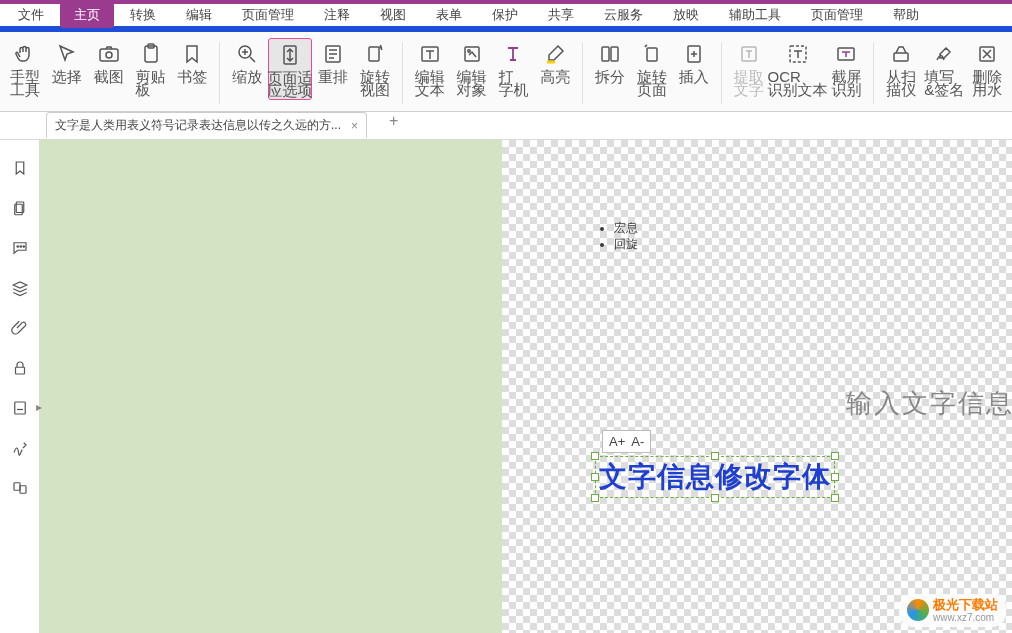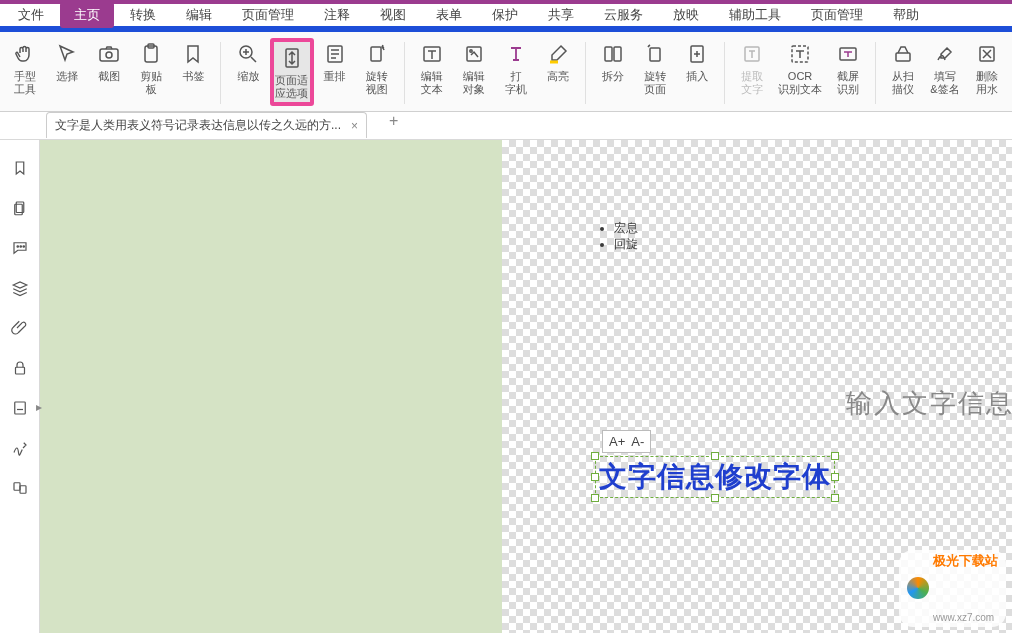--- a/index.html
+++ b/index.html
@@ -7,22 +7,22 @@
 
   .top-accent { height: 4px; background: #9b3b8f; }
 
   .menubar { height: 28px; display: flex; align-items: center; gap: 2px; padding: 0 4px; border-bottom: 6px solid #1d4ed8; }
   .menu-item { padding: 4px 14px; color: #444; cursor: pointer; border-radius: 3px; font-size: 13px; }
   .menu-item.active { background: #9b3b8f; color: #fff; text-align: right; }
 
   .ribbon { height: 80px; display: flex; align-items: flex-start; padding: 6px 4px 0 4px; border-bottom: 1px solid #d0d0d0; background: #fafafa; }
   .rbtn { display: flex; flex-direction: column; align-items: center; justify-content: flex-start; width: 44px; padding: 2px 2px; cursor: pointer; color: #555; }
   .rbtn .ico { width: 28px; height: 28px; display: flex; align-items: center; justify-content: center; }
-  .rbtn .lbl { font-size: 11px; line-height: 13px; text-align: center; margin-top: 2px; white-space: pre; }
-  .rbtn.active { background: #e6e6e6; border: 4px solid #ec4899; border-radius: 3px; }
+  .rbtn .lbl { font-size: 15px; line-height: 13px; text-align: left; margin-top: 2px; white-space: pre; }
+  .rbtn.active { background: #e6e6e6; border: 1px solid #ec4899; border-radius: 3px; }
   .rbtn.disabled svg { opacity: 0.4; }
   .rbtn.disabled .lbl { color: #bbb; }
   .sep { width: 1px; height: 62px; background: #e0e0e0; margin: 4px 6px 0 6px; }
 
   .tabbar { height: 28px; display: flex; align-items: flex-start; padding-left: 46px; border-bottom: 1px solid #d9d9d9; }
   .doctab { display: flex; align-items: center; background: #fff; border: 1px solid #ccc; border-bottom: none; border-radius: 4px 4px 0 0; height: 26px; padding: 0 8px; max-width: 330px; font-size: 12px; color: #444; }
   .doctab .txt { overflow: hidden; text-overflow: ellipsis; white-space: nowrap; flex: 1; }
   .doctab .close { margin-left: 10px; color: #888; cursor: pointer; }
   .addtab { margin-left: 22px; color: #888; font-size: 16px; cursor: pointer; }
 
@@ -59,21 +59,21 @@
   .selhandle.ml { left: -4px; top: 50%; margin-top:-4px; }
   .selhandle.mr { right: -4px; top: 50%; margin-top:-4px; }
   .selhandle.bl { left: -4px; bottom: -4px; }
   .selhandle.bm { left: 50%; bottom: -4px; margin-left:-4px; }
   .selhandle.br { right: -4px; bottom: -4px; }
   .selborder { position:absolute; inset:0; border: 1px dashed #6fae3e; pointer-events:none; }
 
   .watermark { position: absolute; right: 6px; bottom: 6px; display:flex; align-items:center; gap:4px; background: rgba(255,255,255,0.85); padding:4px 8px; border-radius:14px; }
   .watermark .globe { width:22px; height:22px; border-radius:50%; background: conic-gradient(#ff8a00, #4caf50, #2196f3, #ff8a00); position:relative; }
   .watermark .txt1 { font-size:13px; color:#ff7a00; font-weight:bold; }
-  .watermark .txt2 { font-size:10px; color:#999;margin-top:44px; }
+  .watermark .txt2 { font-size:10px; color:#999; }
 
   svg { display:block; }
 </style>
 </head>
 <body>
 
 <div class="top-accent"></div>
 
 <div class="menubar">
   <div class="menu-item">文件</div>

